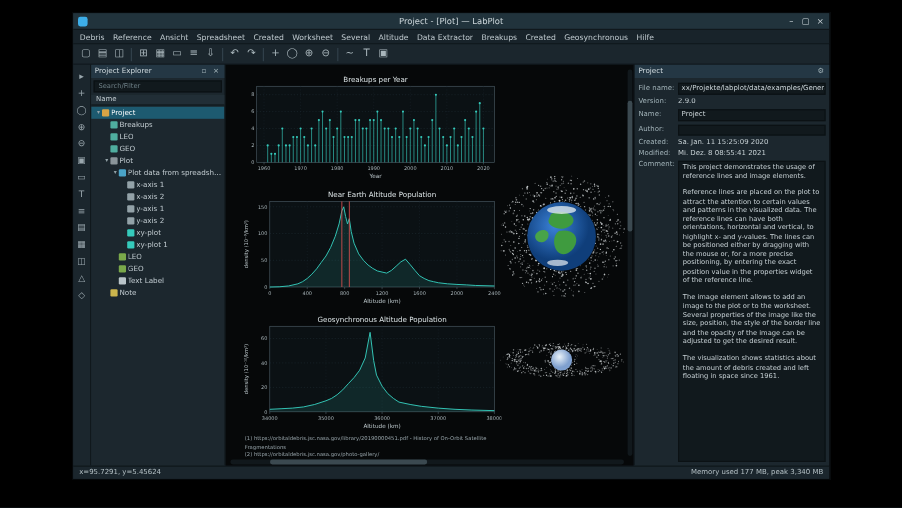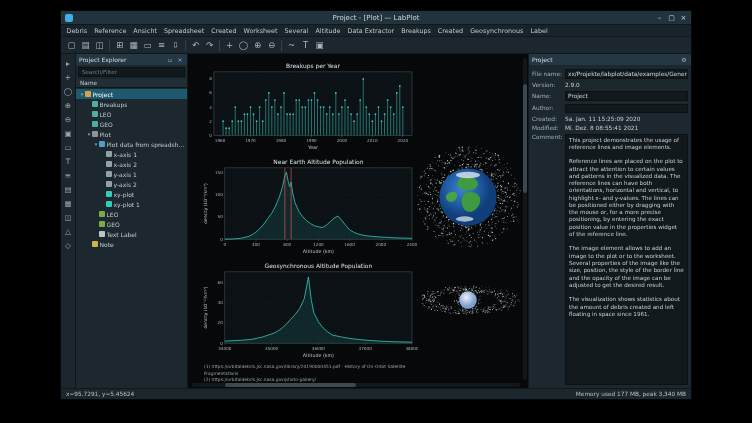--- a/index.html
+++ b/index.html
@@ -100,21 +100,21 @@
       <div class="menu-item">Ansicht</div>
       <div class="menu-item">Spreadsheet</div>
       <div class="menu-item">Created</div>
       <div class="menu-item">Worksheet</div>
       <div class="menu-item">Several</div>
       <div class="menu-item">Altitude</div>
       <div class="menu-item">Data Extractor</div>
       <div class="menu-item">Breakups</div>
       <div class="menu-item">Created</div>
       <div class="menu-item">Geosynchronous</div>
-      <div class="menu-item">Label</div>
+      <div class="menu-item">Hilfe</div>
     </div>
 
   <div class="toolbar" id="toolbar">
       <div class="tool-btn">▢</div>
       <div class="tool-btn">▤</div>
       <div class="tool-btn">◫</div>
       <div class="tool-sep"></div>
       <div class="tool-btn">⊞</div>
       <div class="tool-btn">▦</div>
       <div class="tool-btn">▭</div>

